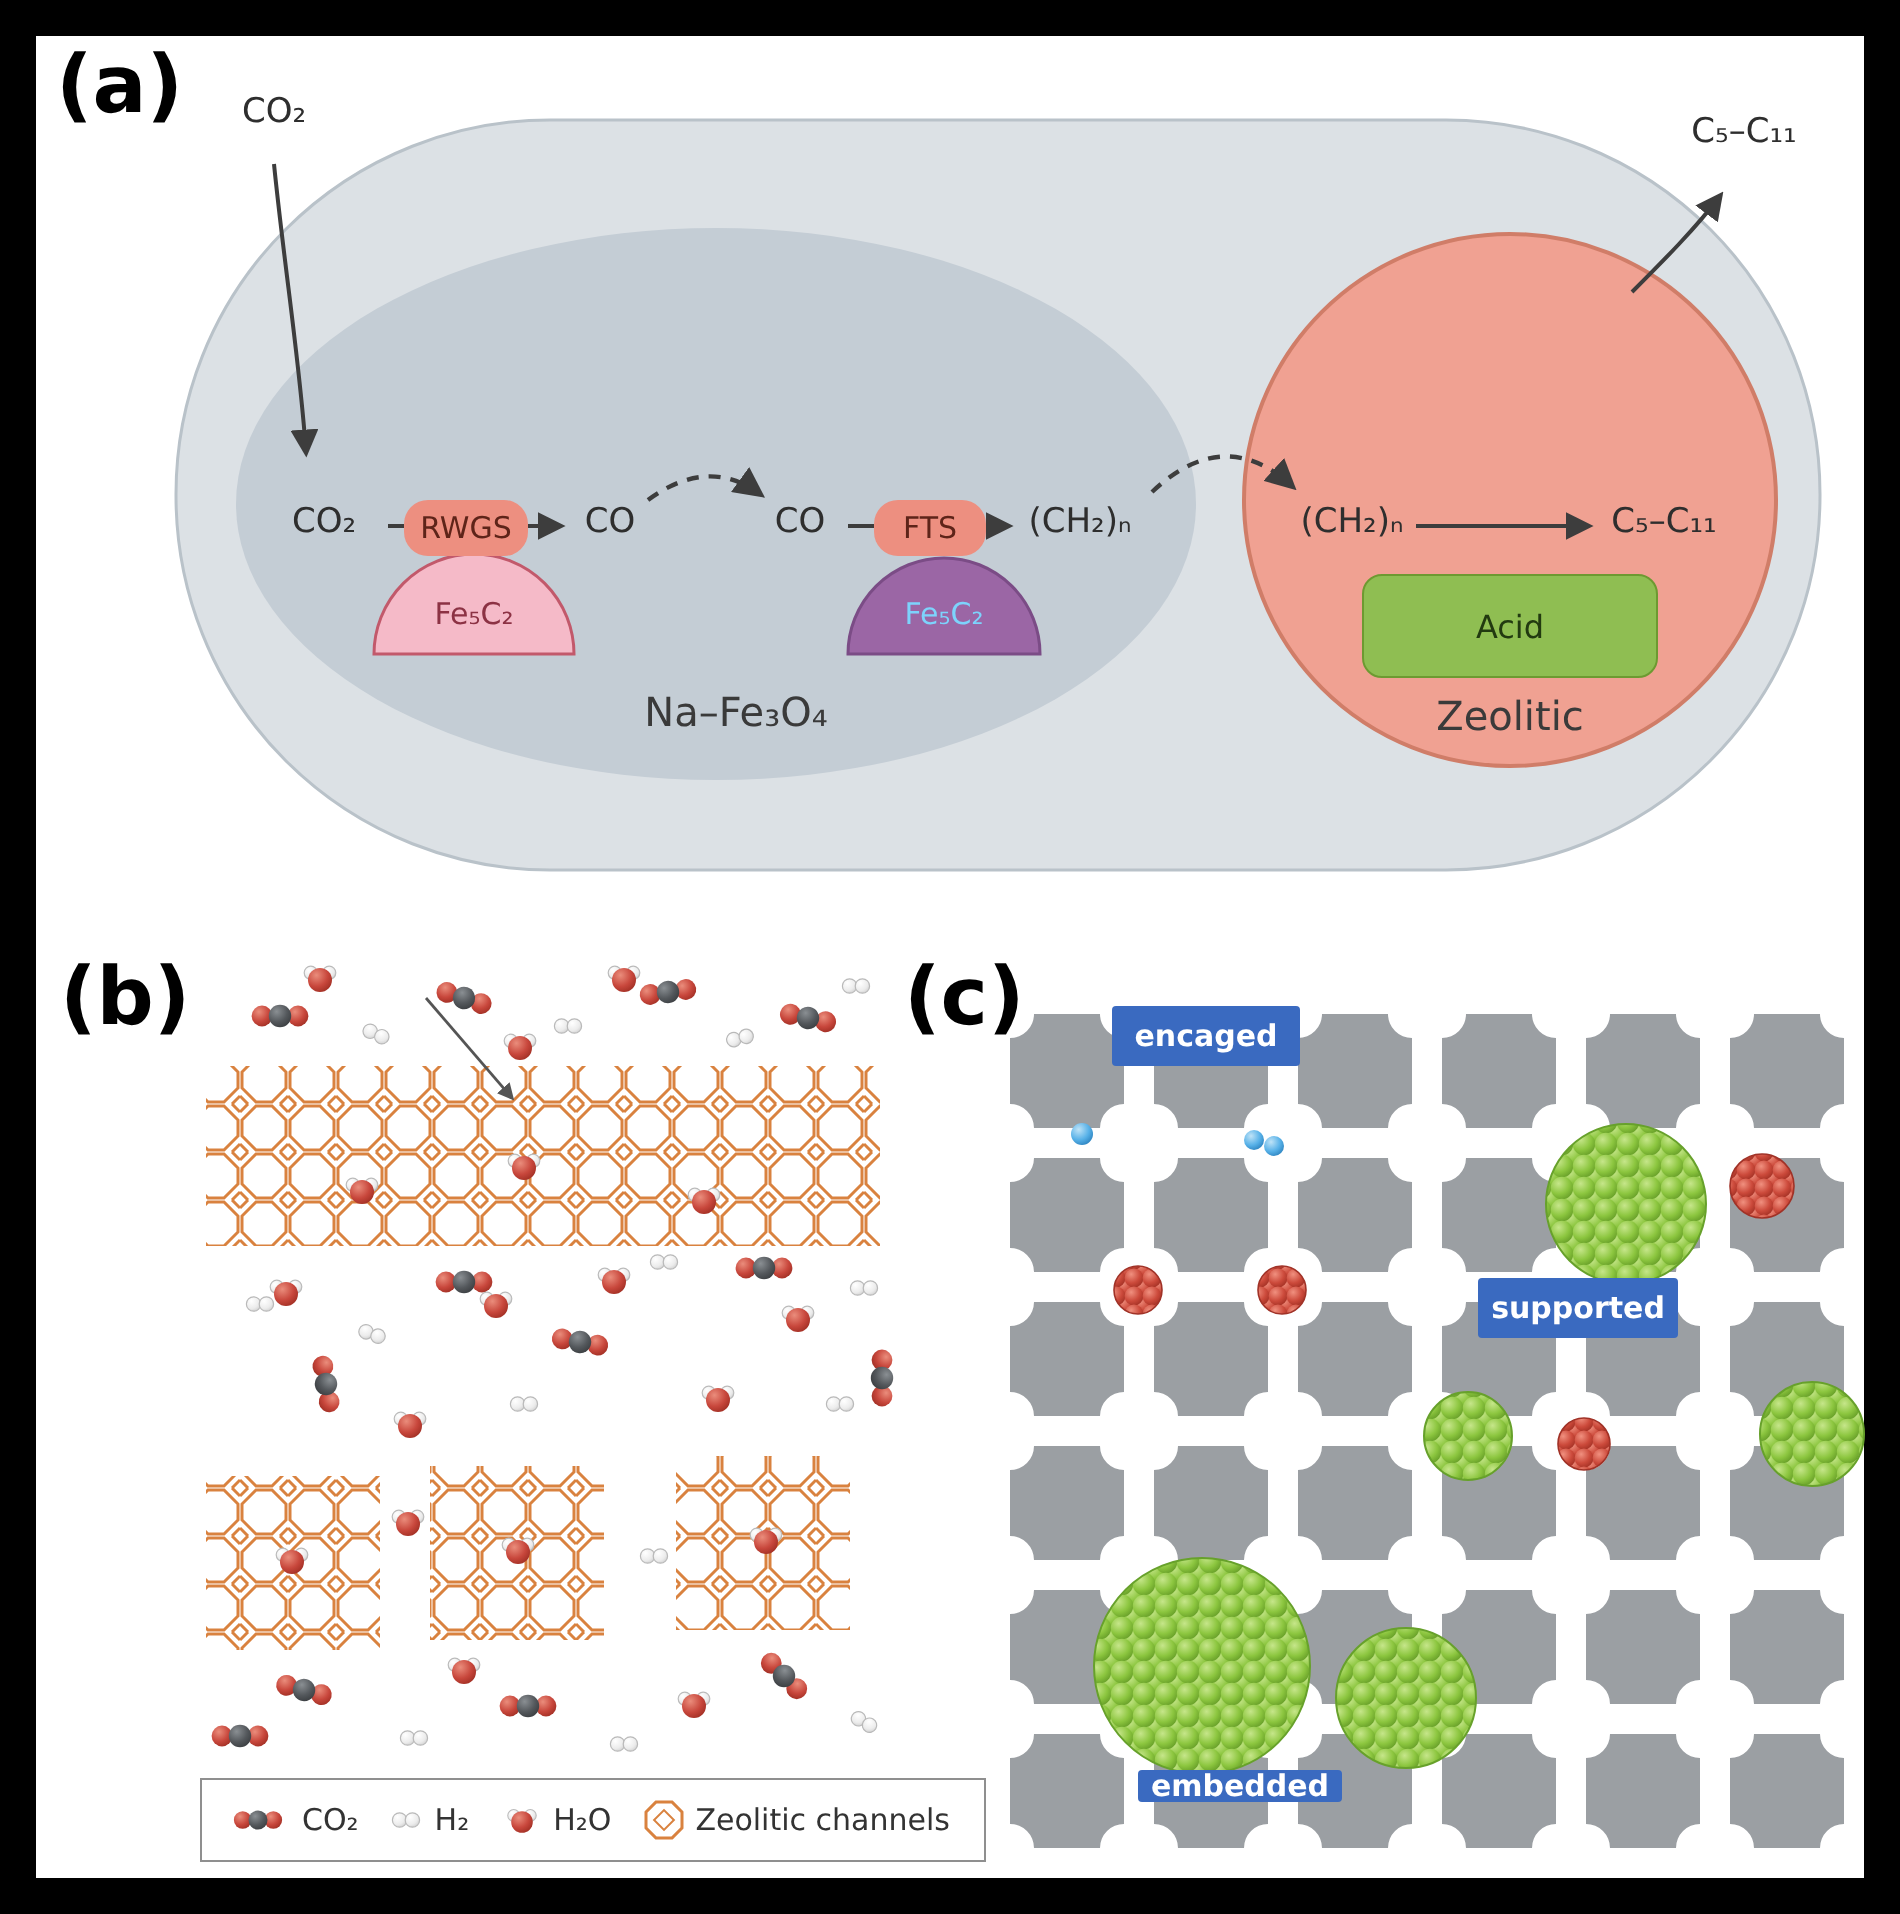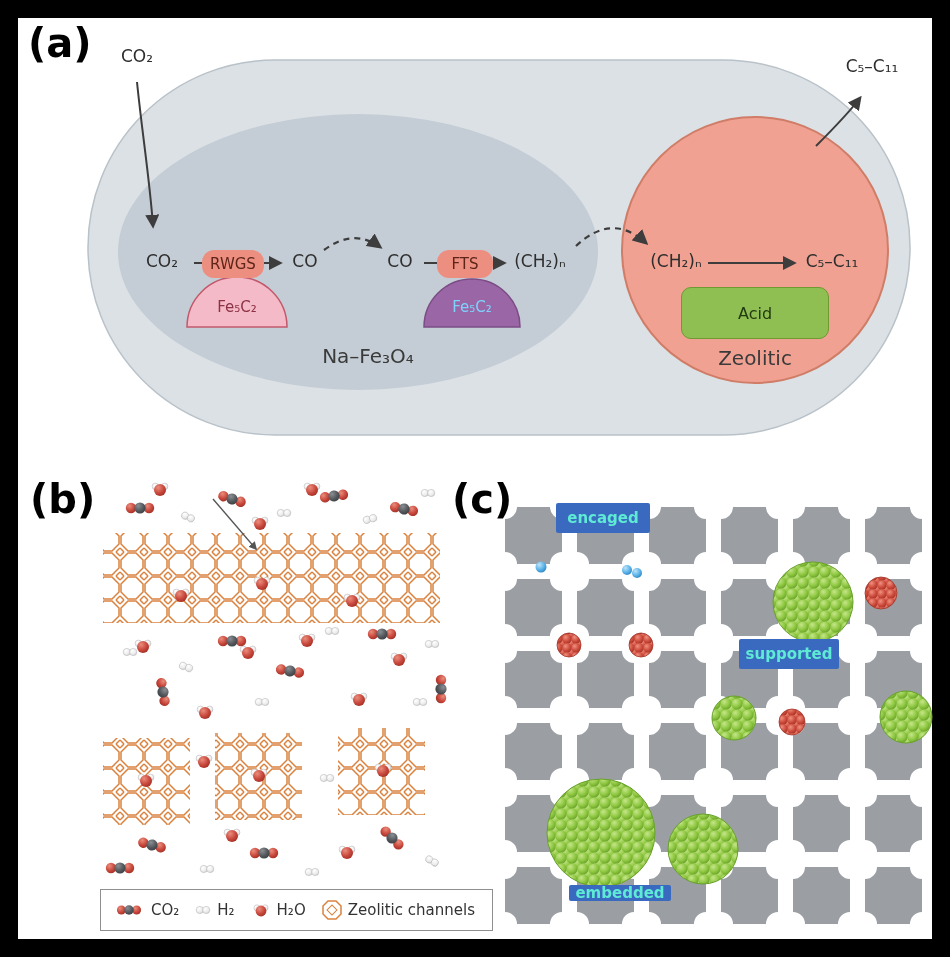--- a/index.html
+++ b/index.html
@@ -11,21 +11,21 @@
   .chem{font-size:17px;color:#2e2e2e;}
   .small{font-size:15px;}
   .cap{font-size:20px;color:#3a3a3a;}
   .panel-letter{font-size:40px;font-weight:bold;color:#000;}
   .tagbox{background:#ed8f80;color:#5e2419;font-size:15px;display:flex;align-items:center;
           justify-content:center;border-radius:12px;margin-top:36px;}
   .oligo{background:#ed8f80;color:#5e2419;font-size:15px;line-height:1.3;padding:7px 10px;
          border-radius:3px;text-align:left;}
   .acidbox{background:#8fbe52;border:1.5px solid #6d9a31;border-radius:10px;color:#223a10;
            font-size:16px;display:flex;align-items:center;justify-content:center;box-sizing:border-box;}
-  .bluelabel{background:#3a6ac0;color:#5eead4;font-weight:bold;font-size:15px;display:flex;
+  .bluelabel{background:#3a6ac0;color:#ffffff;font-weight:bold;font-size:15px;display:flex;
              align-items:center;justify-content:center;border-radius:2px;}
   .legend{border:1px solid #8f8f8f;background:#fff;display:flex;align-items:center;gap:16px;
           padding:0 12px;box-sizing:border-box;}
   .legend .item{display:flex;align-items:center;gap:6px;font-size:15px;color:#333;}
   svg{display:block;}
 </style>
 </head>
 <body>
 
 <svg style="position:absolute;width:0;height:0" aria-hidden="true">

